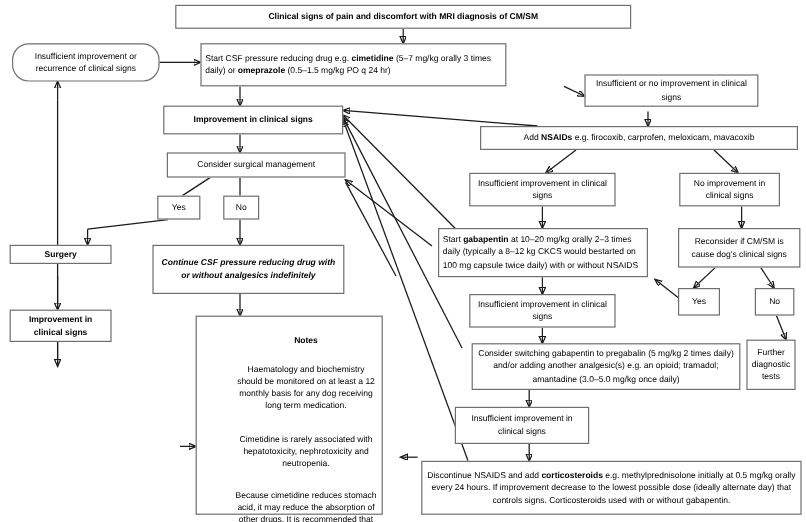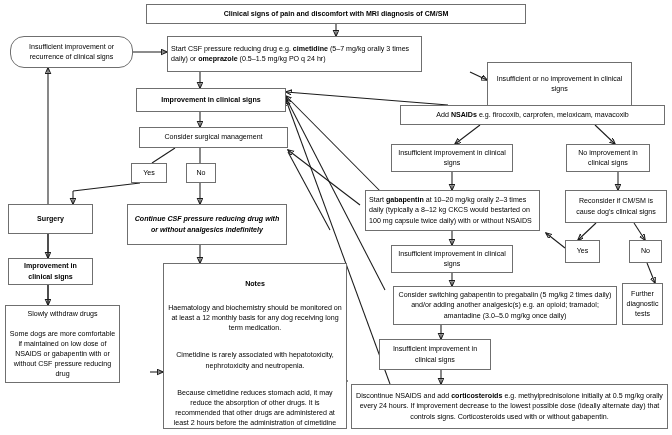--- a/index.html
+++ b/index.html
@@ -142,21 +142,21 @@
   </div>
 
   <div class="node" style="left:10px; top:36px; width:123px; height:32px;border-radius:14px;">
     <span class="txt">Insufficient improvement or recurrence of clinical signs</span>
   </div>
 
   <div class="node bold" style="left:136px; top:88px; width:150px; height:24px;">
     <span class="txt">Improvement in clinical signs</span>
   </div>
 
-  <div class="node" style="left:487px; top:62px; width:145px; height:44px;">
+  <div class="node" style="left:487px; top:62px; width:145px; height:27px;">
     <span class="txt">Insufficient or no improvement in clinical signs</span>
   </div>
 
   <div class="node" style="left:400px; top:105px; width:265px; height:20px;">
     <span class="txt"><span>Add </span><b>NSAIDs</b><span> e.g. firocoxib, carprofen, meloxicam, mavacoxib</span></span>
   </div>
 
   <div class="node" style="left:391px; top:144px; width:122px; height:28px;">
     <span class="txt">Insufficient improvement in clinical signs</span>
   </div>
@@ -170,21 +170,21 @@
   </div>
 
   <div class="node" style="left:131px; top:163px; width:36px; height:20px;">
     <span class="txt">Yes</span>
   </div>
 
   <div class="node" style="left:186px; top:163px; width:30px; height:20px;">
     <span class="txt">No</span>
   </div>
 
-  <div class="node bold" style="left:8px; top:204px; width:85px; height:30px;">
+  <div class="node bold" style="left:8px; top:204px; width:85px; height:16px;">
     <span class="txt">Surgery</span>
   </div>
 
   <div class="node bold" style="left:127px; top:204px; width:160px; height:41px;font-style:italic;">
     <span class="txt">Continue CSF pressure reducing drug with or without analgesics indefinitely</span>
   </div>
 
   <div class="node" style="left:365px; top:190px; width:175px; height:41px; text-align:left; justify-content:flex-start;">
     <span class="txt" style="text-align:left;"><span>Start </span><b>gabapentin</b><span> at 10–20 mg/kg orally 2–3 times daily (typically a 8–12 kg CKCS would bestarted on 100 mg capsule twice daily) with or without NSAIDS</span></span>
   </div>
@@ -218,27 +218,22 @@
   </div>
 
   <div class="node" style="left:351px; top:384px; width:317px; height:45px;">
     <span class="txt"><span>Discontinue NSAIDS and add </span><b>corticosteroids</b><span> e.g. methylprednisolone initially at 0.5 mg/kg orally every 24 hours. If improvement decrease to the lowest possible dose (ideally alternate day) that controls signs. Corticosteroids used with or without gabapentin.</span></span>
   </div>
 
   <div class="node bold" style="left:8px; top:258px; width:85px; height:27px;">
     <span class="txt">Improvement in clinical signs</span>
   </div>
 
-  <div class="node" style="left:5px; top:305px; width:115px; height:78px;">
-    <span class="txt">Slowly withdraw drugs
-
-Some dogs are more comfortable if maintained on low dose of NSAIDS or gabapentin with or without CSF pressure reducing drug</span>
-  </div>
-
-  <div class="node notes" style="left:163px; top:263px; width:184px; height:166px; text-align:center;">
+
+  <div class="node notes" style="left:163px; top:263px; width:156px; height:166px; text-align:center;padding-left:31px;">
     <span class="txt">
       <span class="notes-title">Notes</span>
       <span class="notes-para">Haematology and biochemistry should be monitored on at least a 12 monthly basis for any dog receiving long term medication.</span>
       <span class="notes-para">Cimetidine is rarely associated with hepatotoxicity, nephrotoxicity and neutropenia.</span>
       <span class="notes-para">Because cimetidine reduces stomach acid, it may reduce the absorption of other drugs. It is recommended that other drugs are administered at least 2 hours before the administration of cimetidine</span>
     </span>
   </div>
 
 </div>
 

